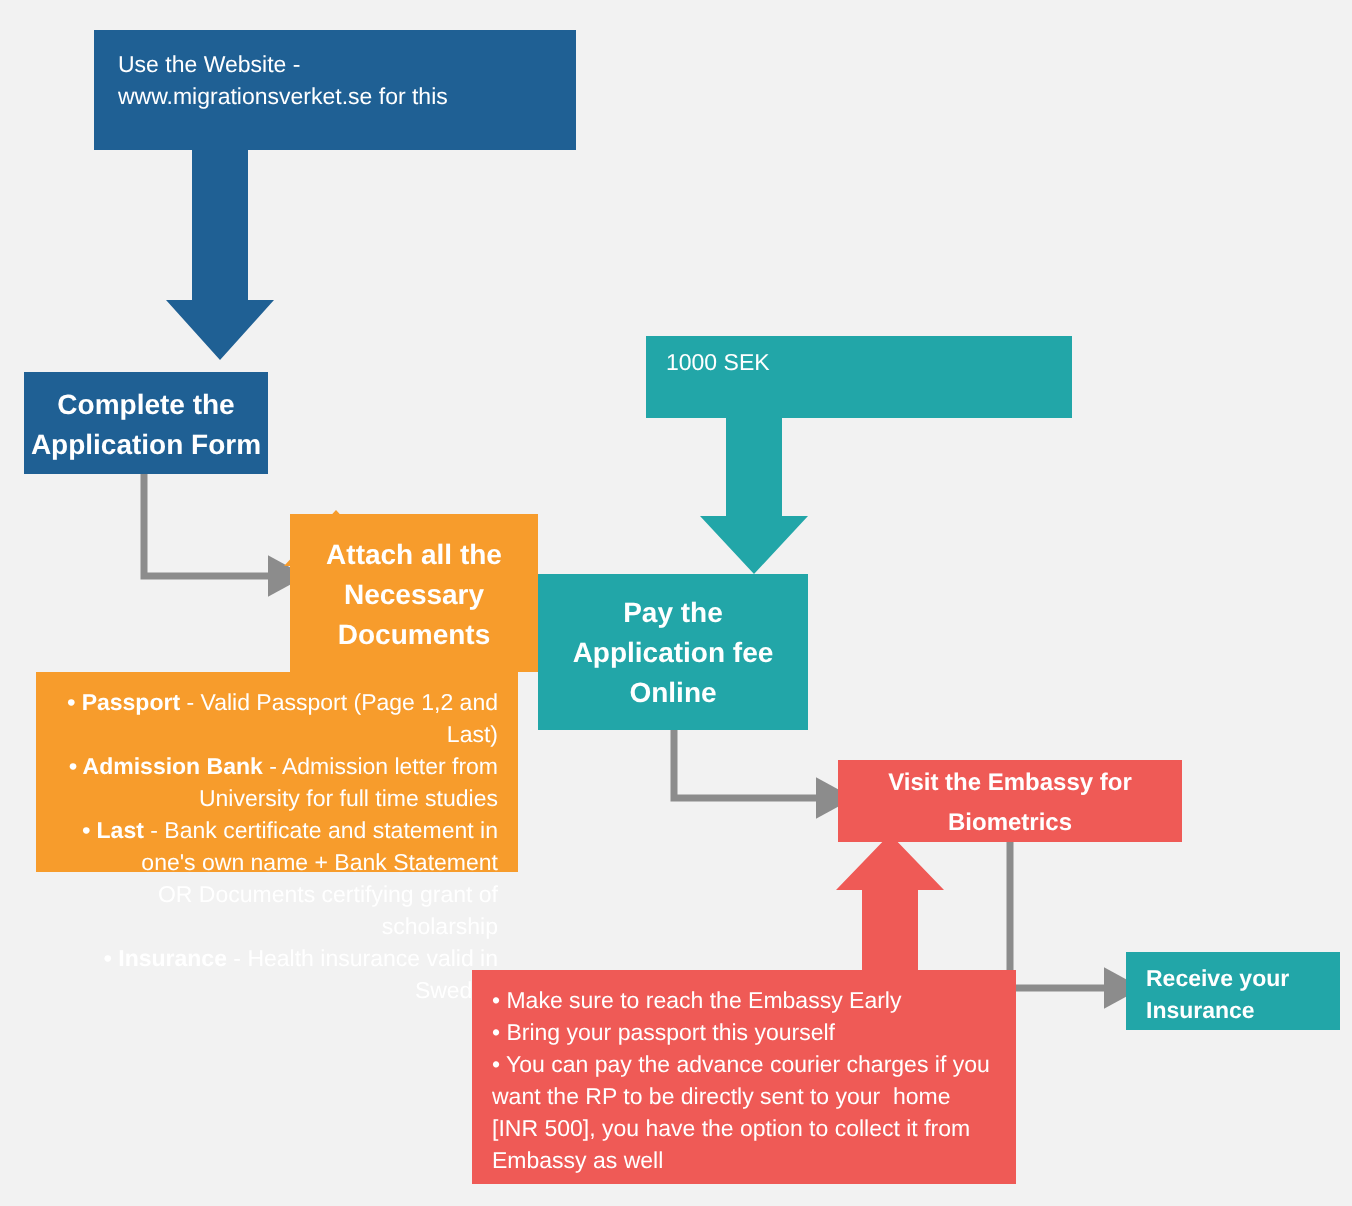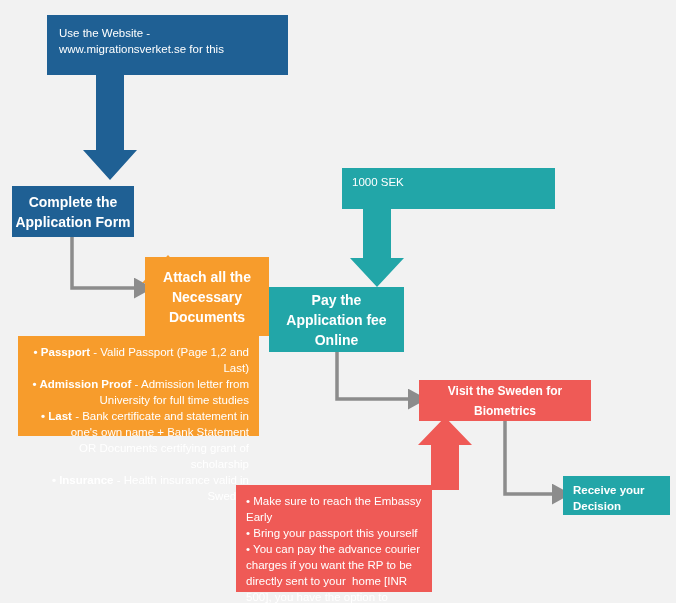--- a/index.html
+++ b/index.html
@@ -59,41 +59,41 @@
   <div class="node step" style="left:12px;top:186px;width:122px;height:51px;background:#1f6094;font-size:14px;">
     <span>Complete the Application Form</span>
   </div>
 
   <div class="node step" style="left:145px;top:257px;width:124px;height:79px;background:#f79c2c;font-size:14px;padding:0 8px;justify-content:flex-end;">
     <span>Attach all the Necessary Documents</span>
   </div>
 
   <div class="node note" style="left:18px;top:336px;width:241px;height:100px;background:#f79c2c;padding:8px 10px;text-align:right;">
     <span class="li"><b class="b">• Passport</b><span> - Valid Passport (Page 1,2 and Last)</span></span>
-    <span class="li"><b class="b">• Admission Proof</b><span> - Admission letter from University for full time studies</span></span>
+    <span class="li"><b class="b">• Admission Bank</b><span> - Admission letter from University for full time studies</span></span>
     <span class="li"><b class="b">• Last</b><span> - Bank certificate and statement in one's own name + Bank Statement</span></span>
     <span class="li">OR Documents certifying grant of scholarship</span>
     <span class="li"><b class="b">• Insurance</b><span> - Health insurance valid in Sweden</span></span>
   </div>
 
-  <div class="node note" style="left:342px;top:168px;width:213px;height:41px;background:#22a6a8;padding:6px 10px;">
+  <div class="node note" style="left:323px;top:168px;width:213px;height:41px;background:#22a6a8;padding:6px 10px;">
     <span class="li">1000 SEK</span>
   </div>
 
-  <div class="node step" style="left:269px;top:287px;width:135px;height:65px;background:#22a6a8;font-size:14px;padding:0 8px;">
+  <div class="node step" style="left:269px;top:287px;width:135px;height:78px;background:#22a6a8;font-size:14px;padding:0 8px;">
     <span>Pay the Application fee Online</span>
   </div>
 
   <div class="node step" style="left:419px;top:380px;width:172px;height:41px;background:#ef5a56;font-size:12px;padding:0 6px;">
-    <span>Visit the Sweden for Biometrics</span>
+    <span>Visit the Embassy for Biometrics</span>
   </div>
 
-  <div class="node note" style="left:236px;top:485px;width:196px;height:107px;background:#ef5a56;padding:8px 10px;">
+  <div class="node note" style="left:236px;top:485px;width:272px;height:107px;background:#ef5a56;padding:8px 10px;">
     <span class="li">• Make sure to reach the Embassy Early</span>
     <span class="li">• Bring your passport this yourself</span>
     <span class="li">• You can pay the advance courier charges if you want the RP to be directly sent to your  home [INR 500], you have the option to collect it from Embassy as well</span>
   </div>
 
   <div class="node note" style="left:563px;top:476px;width:107px;height:39px;background:#22a6a8;font-weight:bold;font-size:11.5px;padding:6px 10px;">
-    <span>Receive your Decision</span>
+    <span>Receive your Insurance</span>
   </div>
 
 </div>
 
 </body></html>

